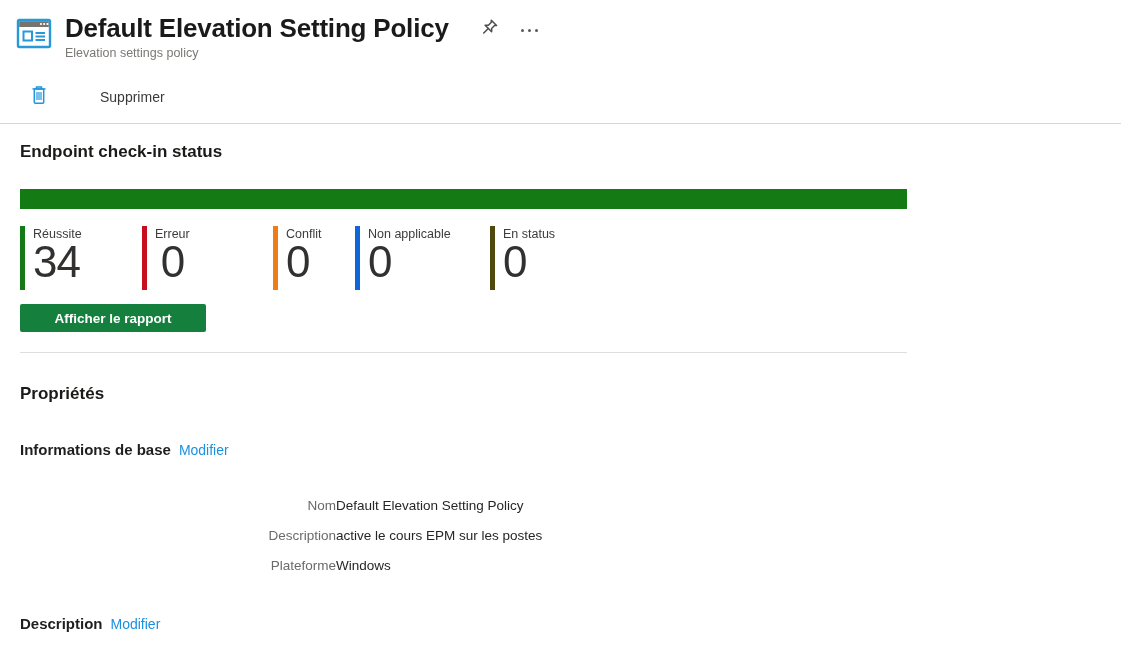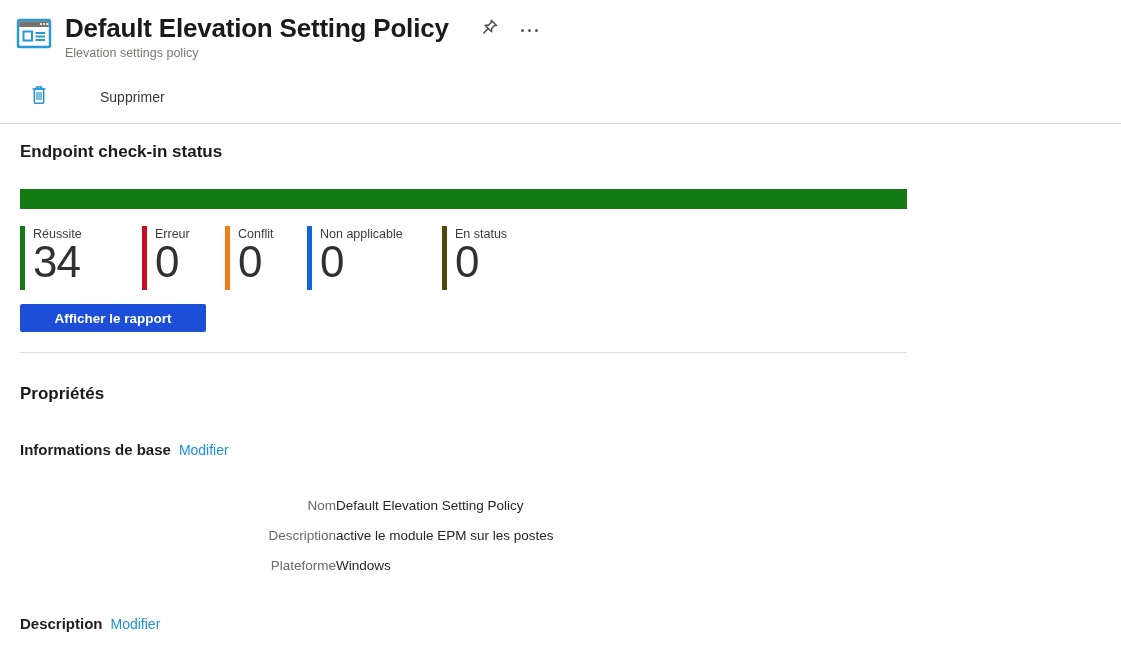--- a/index.html
+++ b/index.html
@@ -23,22 +23,22 @@
   .cmdbar-label { margin-left:10px; font-size:14px; color:#3b3a39; }
   .divider-full { border:none; border-top:1px solid #d6d6d6; margin:14px 0 0 0; }
   
   main { margin-left:20px; width:887px; }
   .section-title { margin:18px 0 0 0; font-size:17px; font-weight:700; color:#1b1a19; }
   .progress { margin-top:27px; width:100%; height:20px; }
   
   .stats { display:flex; margin-top:17px; }
   .stat { display:flex; height:64px; }
   .stat:nth-child(1){ width:122px; }
-  .stat:nth-child(2){ width:83px; }
-  .stat:nth-child(3){ width:82px; }
+  .stat:nth-child(2){ width:107px;text-align:center; }
+  .stat:nth-child(3){ width:82px;margin-left:24px; }
   .stat:nth-child(4){ width:135px; }
   .stat-bar { width:5px; height:64px; margin-right:8px; flex:0 0 auto; }
   .stat-text { display:flex; flex-direction:column; }
   .stat-label { font-size:12.5px; color:#3d3c3b; padding-top:1px; white-space:nowrap; }
   .stat-value { font-size:44px; font-weight:300; line-height:46px; margin-top:-2px; letter-spacing:-1px; color:#323130; }
   .report-btn { margin-top:14px; width:186px; height:28px; border:none; border-radius:2px;
     color:#ffffff; font-family:"Liberation Sans", sans-serif; font-size:13.5px; font-weight:700; cursor:pointer; }
   .divider-inner { border:none; border-top:1px solid #dedede; margin:20px 0 0 0; }
   
   .props-title { margin-top:31px; }
@@ -143,39 +143,39 @@
     </div>
     <div class="stat">
       <span class="stat-bar" style="background-color: rgb(79, 73, 14);"></span>
       <span class="stat-text">
         <span class="stat-label">En status</span>
         <span class="stat-value">0</span>
       </span>
     </div>
   </div>
 
-  <button class="report-btn" style="background-color: #1d4ed8;">Afficher le rapport</button>
+  <button class="report-btn" style="background-color: #15803d;">Afficher le rapport</button>
 
   <hr class="divider-inner">
 
   <h2 class="section-title props-title">Propriétés</h2>
 
   <div class="subhead">
     <h3 class="subhead-title">Informations de base</h3>
     <a class="edit-link" style="color: rgb(27, 144, 224);">Modifier</a>
   </div>
 
   <div class="kv">
     <div class="kv-row">
       <span class="kv-label">Nom</span>
       <span class="kv-value">Default Elevation Setting Policy</span>
     </div>
     <div class="kv-row">
       <span class="kv-label">Description</span>
-      <span class="kv-value">active le module EPM sur les postes</span>
+      <span class="kv-value">active le cours EPM sur les postes</span>
     </div>
     <div class="kv-row">
       <span class="kv-label">Plateforme</span>
       <span class="kv-value">Windows</span>
     </div>
   </div>
 
   <div class="subhead assign-row">
     <h3 class="subhead-title">Description</h3>
     <a class="edit-link" style="color: rgb(27, 144, 224);">Modifier</a>

